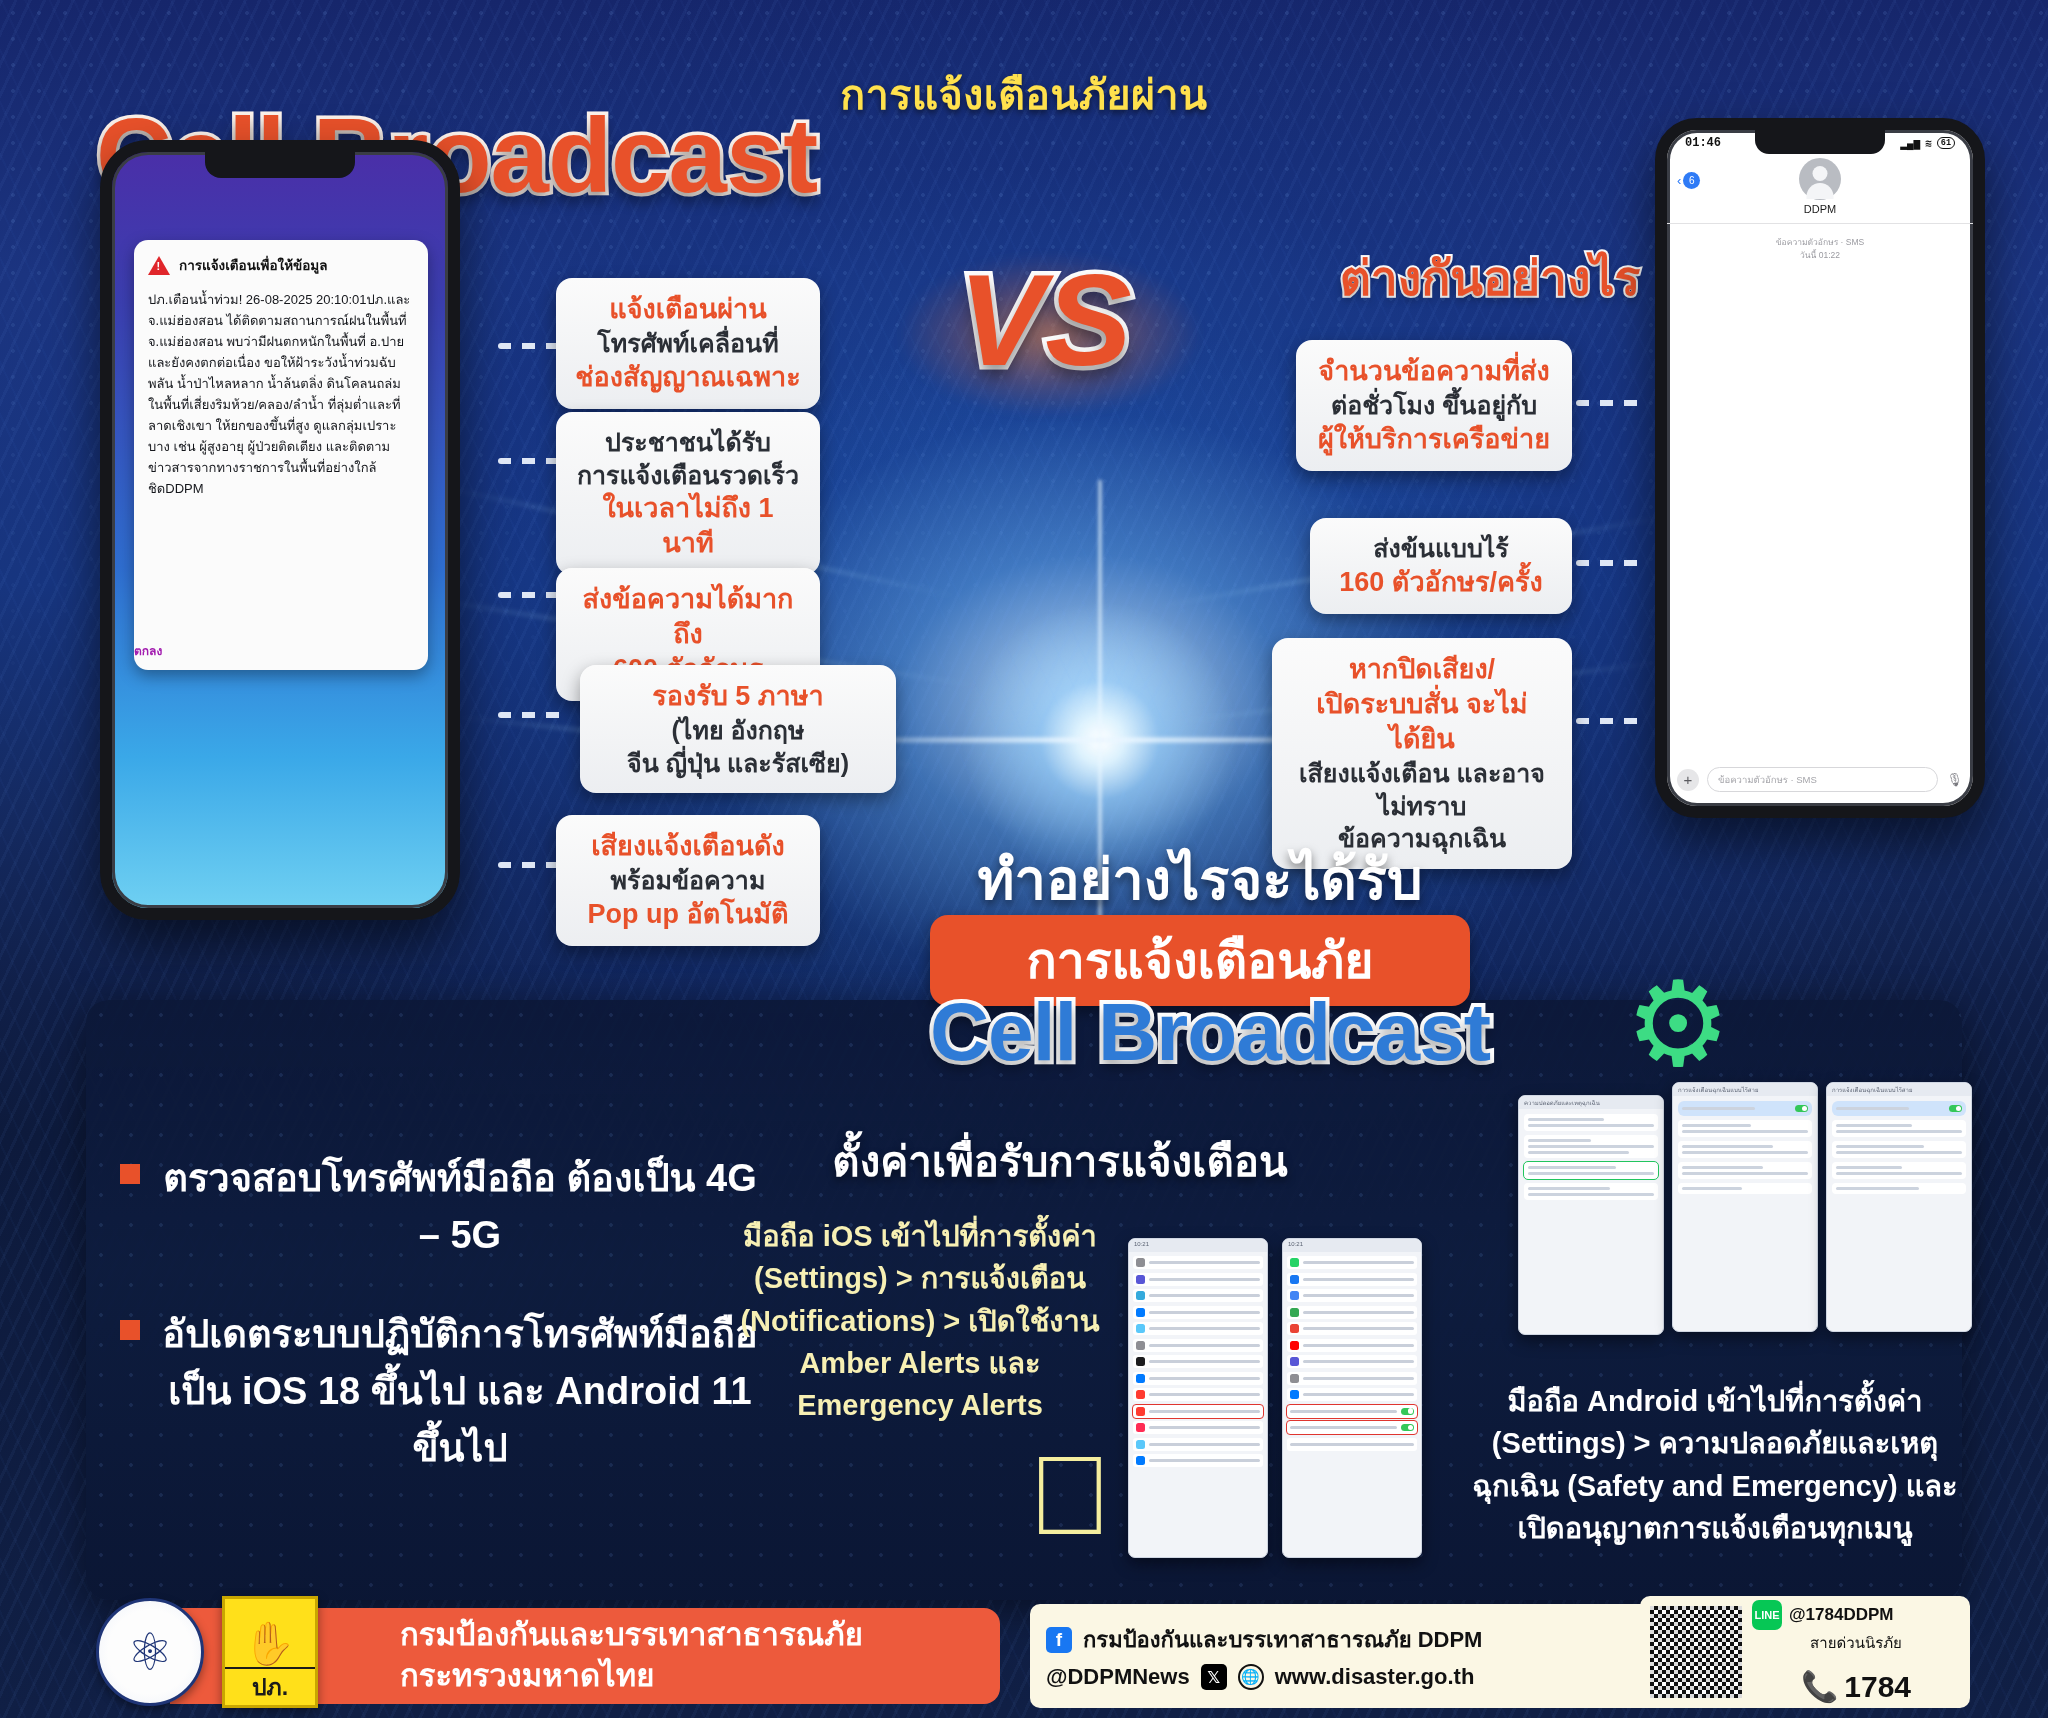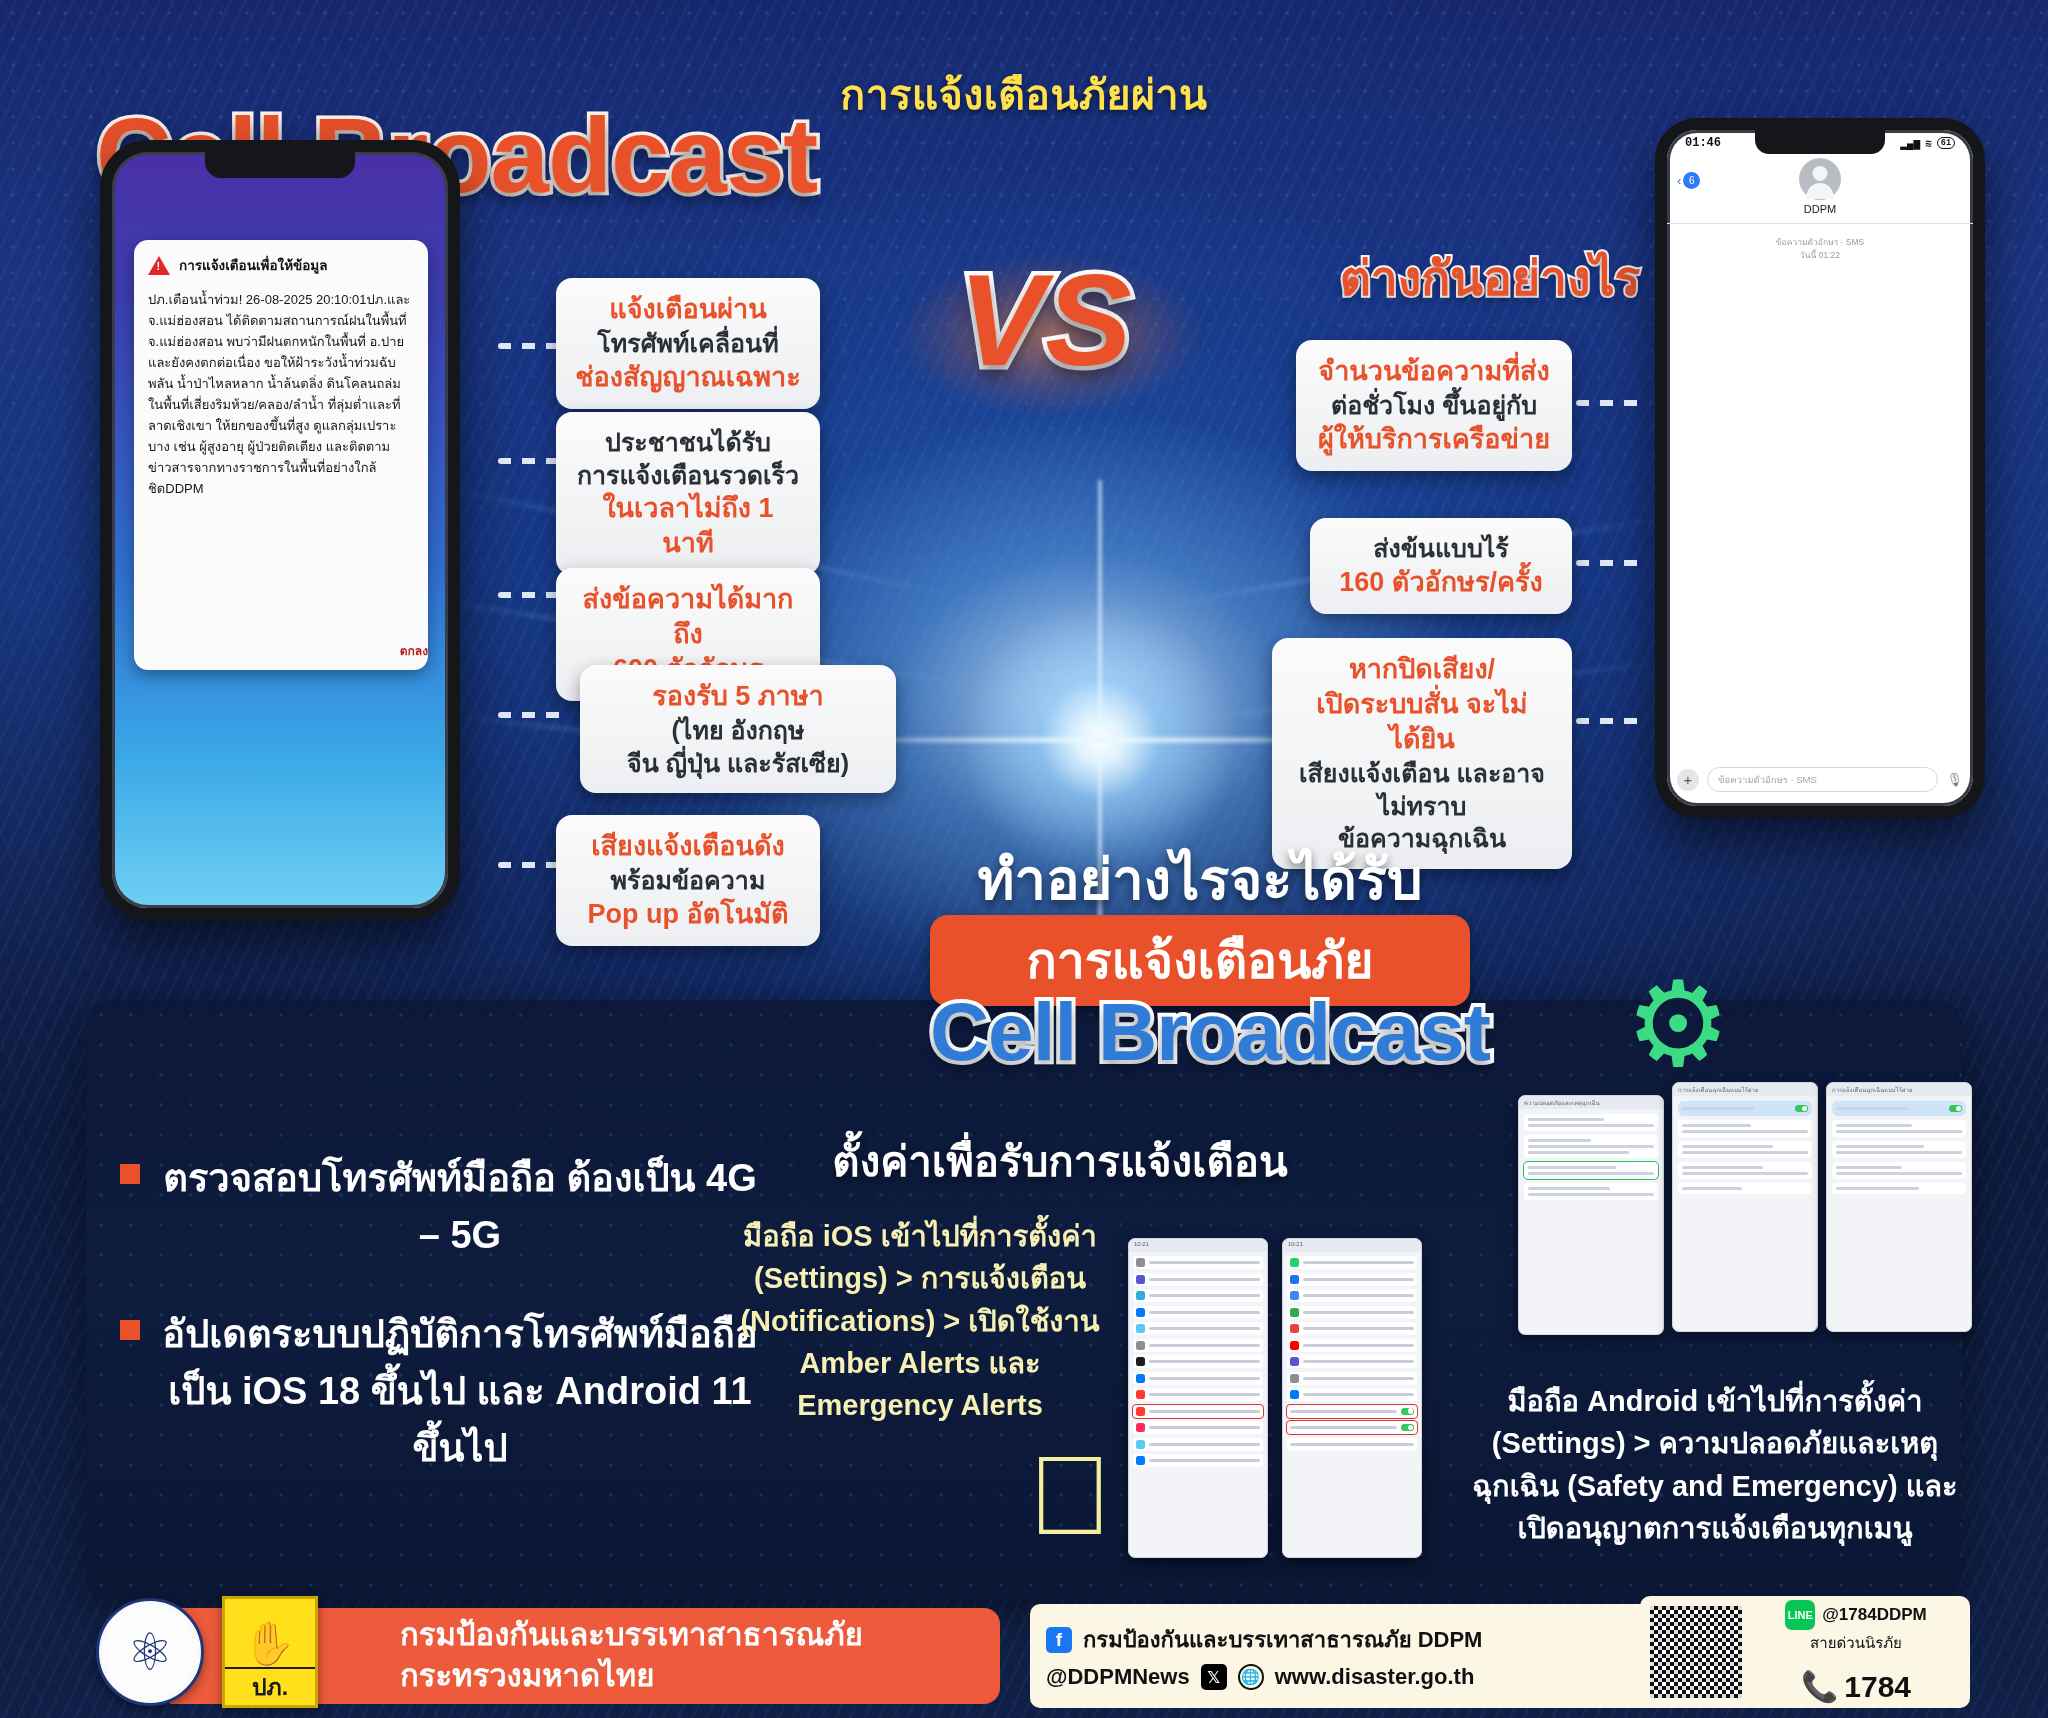--- a/index.html
+++ b/index.html
@@ -101,21 +101,21 @@
   .cb-card {
     position:absolute; left: 22px; top: 88px; width: 294px; height: 430px;
     background:#fbfbfb; border-radius: 14px; padding: 14px 14px 8px;
     box-shadow: 0 6px 16px rgba(0,0,0,.35);
   }
   .cb-head { display:flex; align-items:center; gap:9px; margin-bottom: 13px;}
   .warn-tri { width:0;height:0;border-left:11px solid transparent;border-right:11px solid transparent;border-bottom:19px solid #e0262b; position:relative;}
   .warn-tri::after{content:"!"; position:absolute; left:-2.5px; top:5px; color:#fff; font-size:11px; font-weight:800; line-height:1;}
   .cb-title{ font-size: 13.5px; font-weight:600; color:#111; }
   .cb-body{ font-size: 13px; line-height: 1.62; color:#15171c; }
-  .cb-ok{ position:absolute; left:0; right:0; bottom: 10px; text-align:right; font-size: 12px; color:#b91c1c; font-weight:600;}
+  .cb-ok{ position:absolute; left:0; right:0; bottom: 10px; text-align:left; font-size: 12px; color:#a21caf; font-weight:600;}
 
   #phone-right { left: 1655px; top: 118px; width: 330px; height: 700px;
     background:#ffffff; border-radius: 42px; }
   #phone-right .notch{ position:absolute; left:50%; transform:translateX(-50%); top:0; width:130px;height:24px;background:#15161a;border-radius:0 0 14px 14px;}
   .sms-status{ display:flex; justify-content:space-between; align-items:center; padding: 6px 18px 0; font-size: 12px; font-weight:700; color:#111;font-family:Liberation Mono, monospace;}
   .sms-status .right{ display:flex; gap:5px; align-items:center; font-size:11px;}
   .batt{ border:1.4px solid #111; border-radius:6px; padding:0 3px; font-size:8.5px; font-weight:800;}
   .sms-top{ text-align:center; padding-top: 8px; position:relative; border-bottom: 1px solid #e2e2e4; padding-bottom: 8px;}
   .back-pill{ position:absolute; left: 10px; top: 22px; display:flex; align-items:center; gap:2px; color:#2f7bf6; font-size:13px;}
   .back-badge{ background:#2f7bf6; color:#fff; border-radius:50%; width:17px;height:17px; font-size:10px; display:flex;align-items:center;justify-content:center;}
@@ -248,21 +248,21 @@
     background-image:
       repeating-linear-gradient(90deg,#111 0 4px, #fff 4px 8px),
       repeating-linear-gradient(0deg,#111 0 4px, #fff 4px 8px);
     background-blend-mode: difference; background-color:#fff;
   }
   .fr-txt{ text-align:center; flex:1; color:#111;}
   .fr-txt .a{ font-size: 17px; font-weight:700;}
   .fr-txt .b{ font-size: 15px; margin: 1px 0 14px;}
   .fr-txt .c{ font-size: 30px; font-weight:800; display:flex;align-items:center;justify-content:center;gap:6px;}
   .line-ico{ width:30px;height:30px;border-radius:7px;background:#06c755;color:#fff;font-size:11px;font-weight:800;display:flex;align-items:center;justify-content:center;}
-  .line-row{ display:flex; align-items:center; gap:7px; justify-content:center;}
+  .line-row{ display:flex; align-items:center; gap:7px; }
 </style>
 </head>
 <body>
 
 <div id="poster">
   <div class="tex"></div>
   <div class="tex2"></div>
   <div class="ray" style="left:440px;top:540px;width:520px;transform:rotate(12deg);"></div>
   <div class="ray" style="left:420px;top:640px;width:560px;transform:rotate(9deg);"></div>
   <div class="ray" style="left:460px;top:740px;width:470px;transform:rotate(6deg);"></div>

